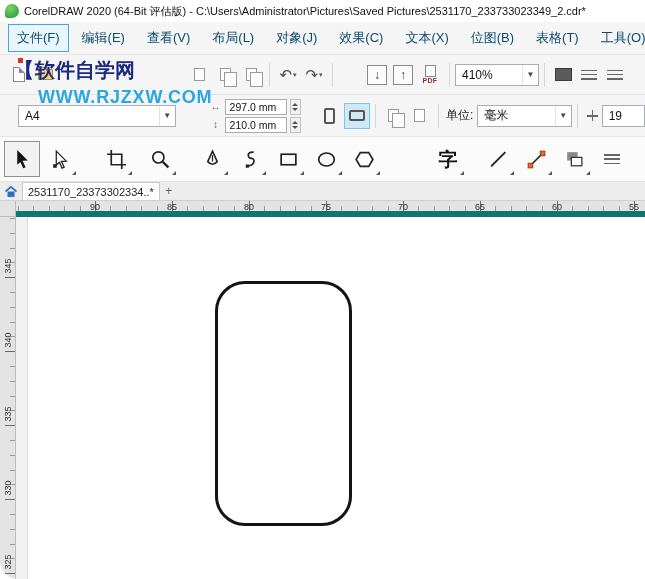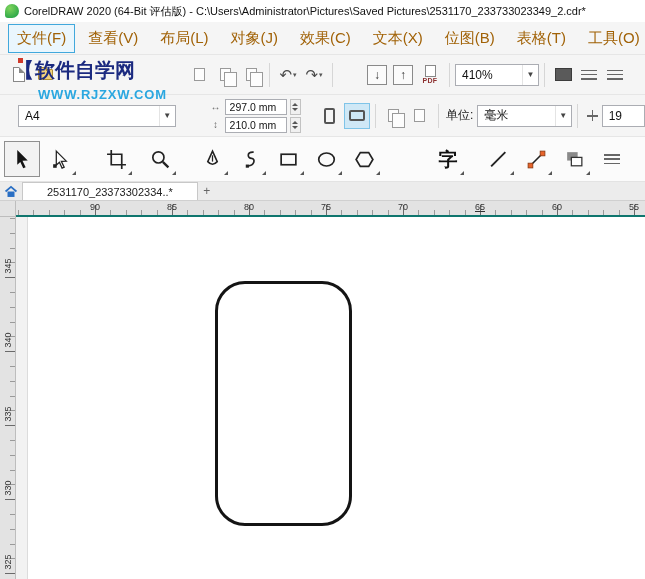--- a/index.html
+++ b/index.html
@@ -1,26 +1,26 @@
 <!DOCTYPE html>
 <html><head>
 <meta charset="utf-8">
 <style>
   * { box-sizing: border-box; margin: 0; padding: 0; }
   body { background:#fff; font-family:"Liberation Sans", sans-serif; }
-  .app { position:relative; width:645px; height:579px; overflow:hidden; background:#fff; }
+  .app { position:relative; width:645px; height:579px; overflow:hidden; background:#fff;border-radius:18px; }
 
   
   .titlebar { height:22px; background:#fff; display:flex; align-items:center; padding-left:5px; gap:5px; }
   .app-logo { width:14px; height:14px; border-radius:50% 50% 50% 3px; background:radial-gradient(circle at 35% 30%, #7fd45c, #149a43); flex:0 0 auto; }
   .title-text { font-size:11px; color:#111; white-space:nowrap; }
 
   
   .menubar { height:33px; background:#f5f5f5; display:flex; align-items:center; padding-left:8px; gap:4px; border-bottom:1px solid #e6e6e6; }
-  .menu-item { font-size:15px; color:#a16207; padding:5px 9px; white-space:nowrap; cursor:default; }
+  .menu-item { font-size:13px; color:#0c4a6e; padding:5px 9px; white-space:nowrap; cursor:default; }
   .menu-item.active { border:1px solid #41a8dc; background:#eaf6fd; padding:4px 8px; }
 
   
   .toolbar, .propbar { background:#f5f5f5; display:flex; align-items:center; border-bottom:1px solid #e6e6e6; }
   .toolbar { height:40px; padding-left:6px; }
   .propbar { height:42px; padding-left:18px; }
   .icon-btn { width:26px; height:26px; display:flex; align-items:center; justify-content:center; color:#444; flex:0 0 auto; }
   .sep { width:1px; height:24px; background:#d6d6d6; margin:0 5px; flex:0 0 auto; }
   .glyph { font-size:15px; line-height:1; color:#4a4a4a; }
   .caret { font-size:7px; color:#555; margin-left:1px; }
@@ -63,56 +63,57 @@
   .toolbox { height:45px; background:#fbfbfb; border-bottom:1px solid #e3e3e3; display:flex; align-items:center; padding-left:4px; }
   .tool { width:36px; height:36px; position:relative; display:flex; align-items:center; justify-content:center; margin-right:2px; flex:0 0 auto; }
   .tool.selected { border:1px solid #8f8f8f; background:#f2f2f2; }
   .tool svg { width:21px; height:21px; }
   .tool .fly { position:absolute; right:2px; bottom:2px; width:0; height:0; border-left:4px solid transparent; border-bottom:4px solid #555; }
   .zi { font-size:19px; font-weight:bold; color:#111; line-height:1; }
 
   
   .tabbar { height:19px; background:#ececec; border-bottom:1px solid #d0d0d0; display:flex; align-items:stretch; }
   .home-btn { width:22px; display:flex; align-items:center; justify-content:center; }
-  .doc-tab { background:#fff; border:1px solid #c8c8c8; border-bottom:none; display:flex; align-items:center; padding:0 24px; font-size:11px; color:#222; white-space:nowrap; }
+  .doc-tab { background:#fff; border:1px solid #c8c8c8; border-bottom:none; display:flex; align-items:center; padding:0 5px; font-size:11px; color:#222; white-space:nowrap; }
   .newtab-btn { width:18px; display:flex; align-items:center; justify-content:center; font-size:12px; color:#666; }
 
   
   .ruler-corner { position:absolute; top:201px; left:0; width:16px; height:16px; background:#e3e3e3; border-right:1px solid #bdbdbd; border-bottom:1px solid #bdbdbd; }
-  .hruler { position:absolute; top:201px; left:16px; right:0; height:16px; background:#e3e3e3; border-bottom:2px solid #0f766e; overflow:hidden; }
+  .hruler { position:absolute; top:201px; left:16px; right:0; height:16px; background:#e3e3e3; border-bottom:6px solid #0f766e; overflow:hidden; }
   .hticks { position:absolute; left:0; right:0; bottom:0; height:5px; background:repeating-linear-gradient(90deg, #9a9a9a 0 1px, transparent 1px 15.4px); background-position-x:2px; }
   .hlab { position:absolute; top:1px; transform:translateX(-50%); font-size:9px; color:#333; }
   .hmaj { position:absolute; bottom:0; width:1px; height:10px; background:#6a6a6a; }
   .vruler { position:absolute; top:217px; left:0; bottom:0; width:16px; background:#e3e3e3; border-right:1px solid #bdbdbd; overflow:hidden; }
   .vticks { position:absolute; top:0; bottom:0; right:0; width:5px; background:repeating-linear-gradient(180deg, #9a9a9a 0 1px, transparent 1px 14.8px); background-position-y:1px; }
   .vlab { position:absolute; left:0; width:16px; text-align:center; font-size:9px; color:#333; transform:rotate(-90deg); }
   .vmaj { position:absolute; right:0; width:10px; height:1px; background:#6a6a6a; }
   .canvas { position:absolute; top:217px; left:16px; right:0; bottom:0; background:#fff; overflow:hidden; }
   .page-edge { position:absolute; left:0; top:0; bottom:0; width:12px; background:#f2f2f2; border-right:1px solid #dcdcdc; }
   .shape { position:absolute; left:199px; top:64px; width:137px; height:245px; border:3px solid #141414; border-radius:30px; background:#fff; }
 
   
   .watermark { position:absolute; top:57px; left:14px; z-index:40; pointer-events:none; }
   .wm1 { font-size:20px; font-weight:bold; color:#1b2a80; display:flex; align-items:center; white-space:nowrap; }
   .wm-logo { color:#1b2a80; margin-right:1px; position:relative; }
   .wm-accent { position:absolute; width:5px; height:5px; background:#d03a2b; left:18px; top:58px; z-index:41; }
-  .wm2 { font-size:13px; font-weight:bold; color:#2aa7e0; letter-spacing:.8px; margin:3px 0 0 24px; white-space:nowrap; }
+  .wm2 { font-size:18px; font-weight:bold; color:#2aa7e0; letter-spacing:.8px; margin:3px 0 0 24px; white-space:nowrap; }
 </style>
 </head>
 <body>
 
 <div class="app">
 
   <div class="titlebar">
     <span class="app-logo"></span>
     <span class="title-text">CorelDRAW 2020 (64-Bit 评估版) - C:\Users\Administrator\Pictures\Saved Pictures\2531170_233733023349_2.cdr*</span>
   </div>
 
   <div class="menubar" id="menubar">
       <div class="menu-item active">文件(F)</div>
+      <div class="menu-item">编辑(E)</div>
       <div class="menu-item">查看(V)</div>
       <div class="menu-item">布局(L)</div>
       <div class="menu-item">对象(J)</div>
       <div class="menu-item">效果(C)</div>
       <div class="menu-item">文本(X)</div>
       <div class="menu-item">位图(B)</div>
       <div class="menu-item">表格(T)</div>
       <div class="menu-item">工具(O)</div>
     </div>
 

